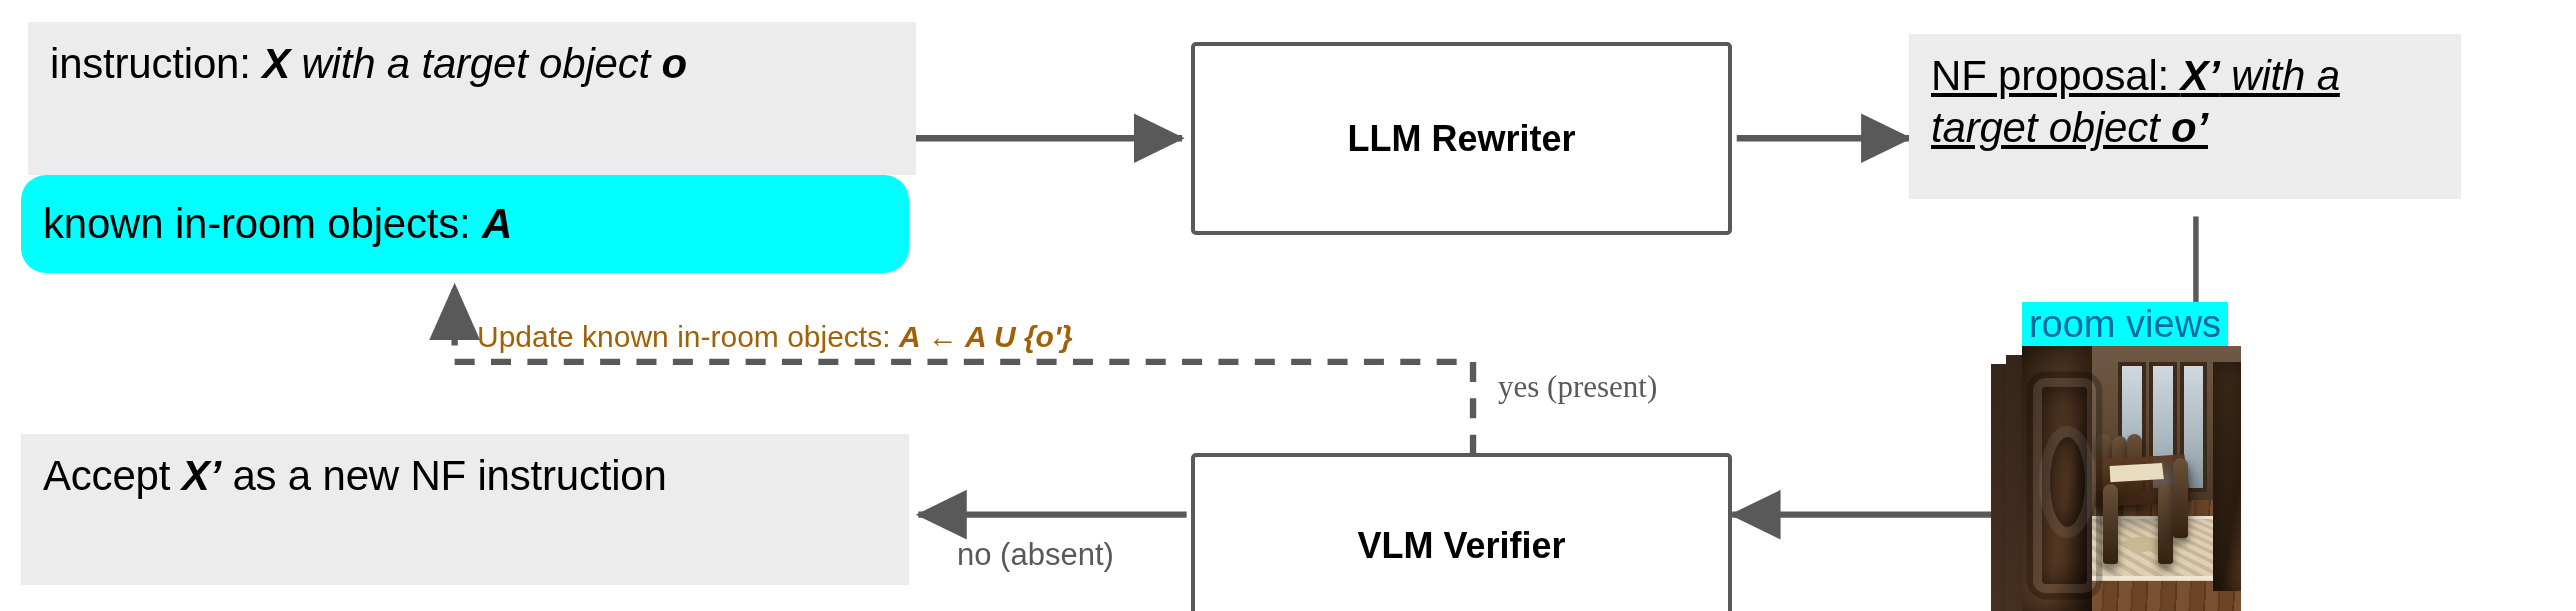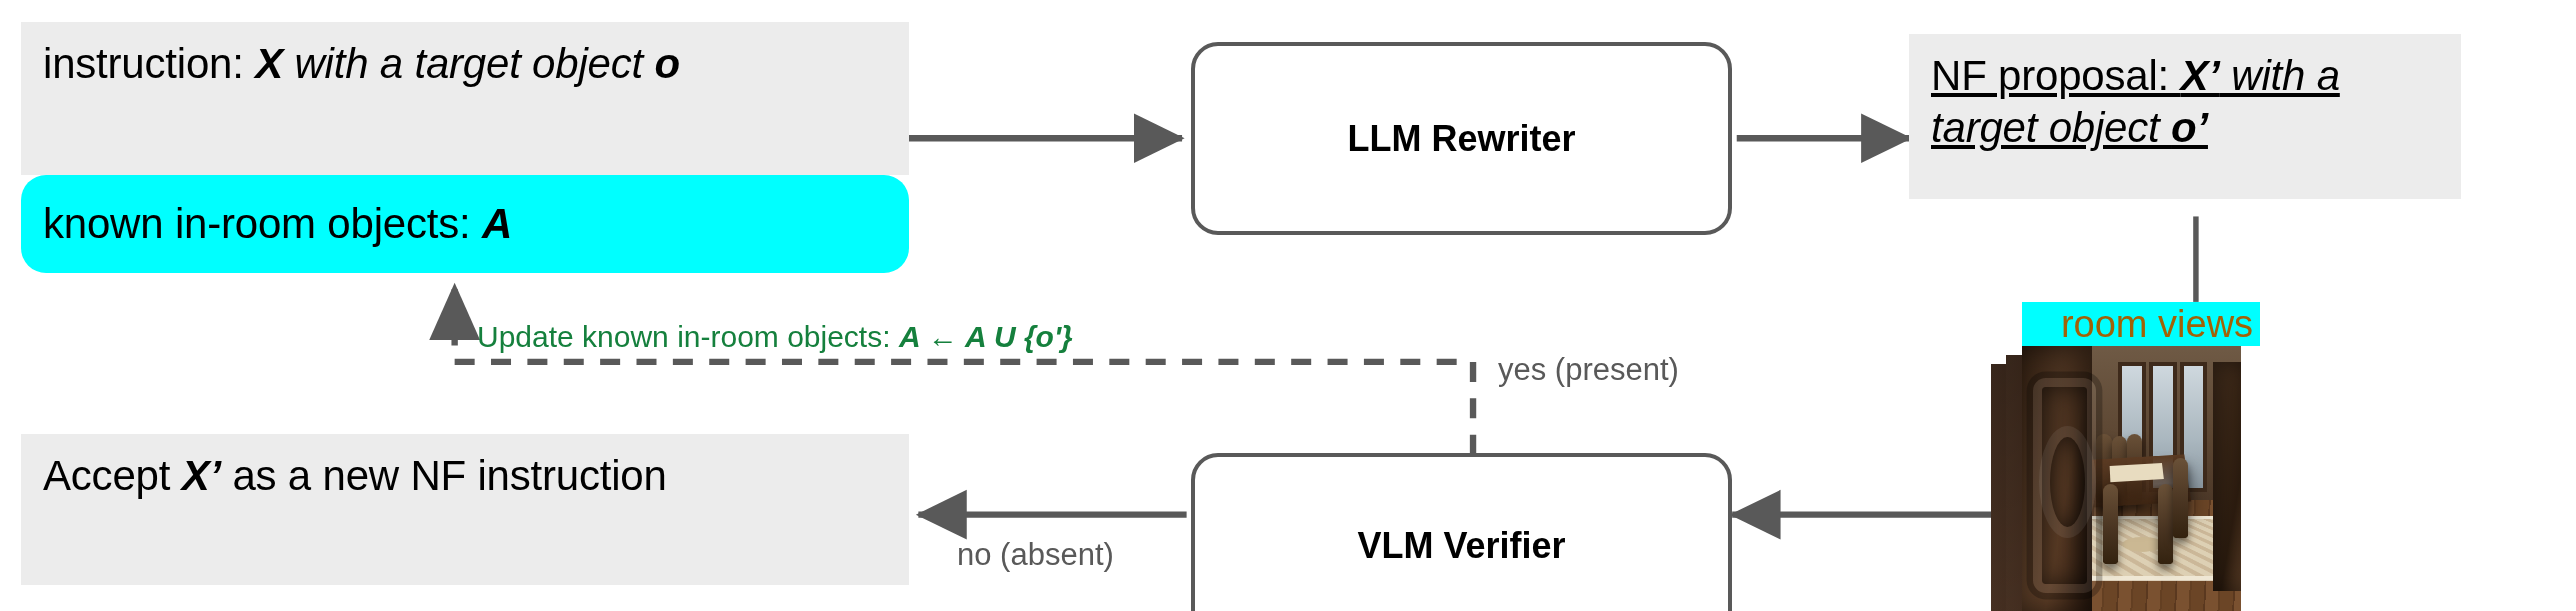--- a/index.html
+++ b/index.html
@@ -36,21 +36,21 @@
     white-space: normal;
   }
   .flat-text .it { font-style: italic; }
   .flat-text .bi { font-style: italic; font-weight: bold; }
 
   
   .proc-box {
     position: absolute;
     background: #ffffff;
     border: 4.5px solid #595959;
-    border-radius: 27px;
+    border-radius: 5px;
     box-sizing: border-box;
     display: flex;
     flex-direction: column;
     align-items: center;
     justify-content: center;
     gap: 9px;
   }
   .proc-title {
     font-size: 36px;
     font-weight: bold;
@@ -70,38 +70,37 @@
   
   .edge-label {
     position: absolute;
     color: #595959;
     font-size: 31px;
     white-space: nowrap;
     line-height: 1;
   }
   .edge-label-dark {
     position: absolute;
-    color: #15803d;
+    color: #a16207;
     font-size: 30px;
     white-space: nowrap;
     line-height: 1;
   }
   .edge-label-dark .bi { font-style: italic; font-weight: bold; }
 
   
   .rv-label {
     position: absolute;
     background: #00ffff;
     display: flex;
     align-items: center;
     justify-content: center;
-    color: #a16207;
+    color: #0369a1;
     font-size: 38px;
     line-height: 1;
-    padding-left: 32px;
   }
   .photo-stack { position: absolute; }
   .photo-layer {
     position: absolute;
     background: #3b2a1d;
     background-image:
       linear-gradient(180deg, rgba(0,0,0,.25), rgba(0,0,0,.05)),
       linear-gradient(90deg, #4a3324 0%, #3a2418 30%, #52392a 60%, #3f2a1c 100%);
   }
 
@@ -196,21 +195,21 @@
 
     <line x1="2415" y1="238" x2="2415" y2="332" stroke="#595959" stroke-width="6"></line>
 
     <line x1="2245" y1="566" x2="1905" y2="566" stroke="#595959" stroke-width="7" marker-end="url(#ah)"></line>
 
     <line x1="1305" y1="566" x2="1010" y2="566" stroke="#595959" stroke-width="7" marker-end="url(#ah)"></line>
 
     <path d="M 1620 500 L 1620 398 L 500 398 L 500 318" fill="none" stroke="#595959" stroke-width="7" stroke-dasharray="22 18" marker-end="url(#ahs)"></path>
   </svg>
 
-  <div class="flat-box" style="left:21px; top:22px; width:888px; height:153px;">
+  <div class="flat-box" style="left:28px; top:22px; width:888px; height:153px;">
     <div class="flat-text">
       <span>instruction: </span><span class="bi">X</span><span class="it"> with a target object </span><span class="bi">o</span>
     </div>
   </div>
 
   <div class="flat-box cyan" style="left:21px; top:175px; width:888px; height:98px; align-items:center;">
     <div class="flat-text">
       <span>known in-room objects: </span><span class="bi">A</span>
     </div>
   </div>
@@ -263,21 +262,21 @@
   <div class="flat-box" style="left:21px; top:434px; width:888px; height:151px; align-items:flex-start;">
     <div class="flat-text">
       <span>Accept </span><span class="bi">X’</span><span> as a new NF instruction</span>
     </div>
   </div>
 
   <div class="edge-label-dark" style="left:477px; top:322px;">
     <span>Update known in-room objects: </span><span class="bi">A</span><span class="bi"> ← </span><span class="bi">A  U {o'}</span>
   </div>
 
-  <div class="edge-label" style="left:1498px; top:354px;">
+  <div class="edge-label" style="left:1498px; top:371px;font-family:Liberation Serif, serif;">
     <span>yes (present)</span>
   </div>
 
   <div class="edge-label" style="left:957px; top:539px;">
     <span>no (absent)</span>
   </div>
 
 </div>
 
 

